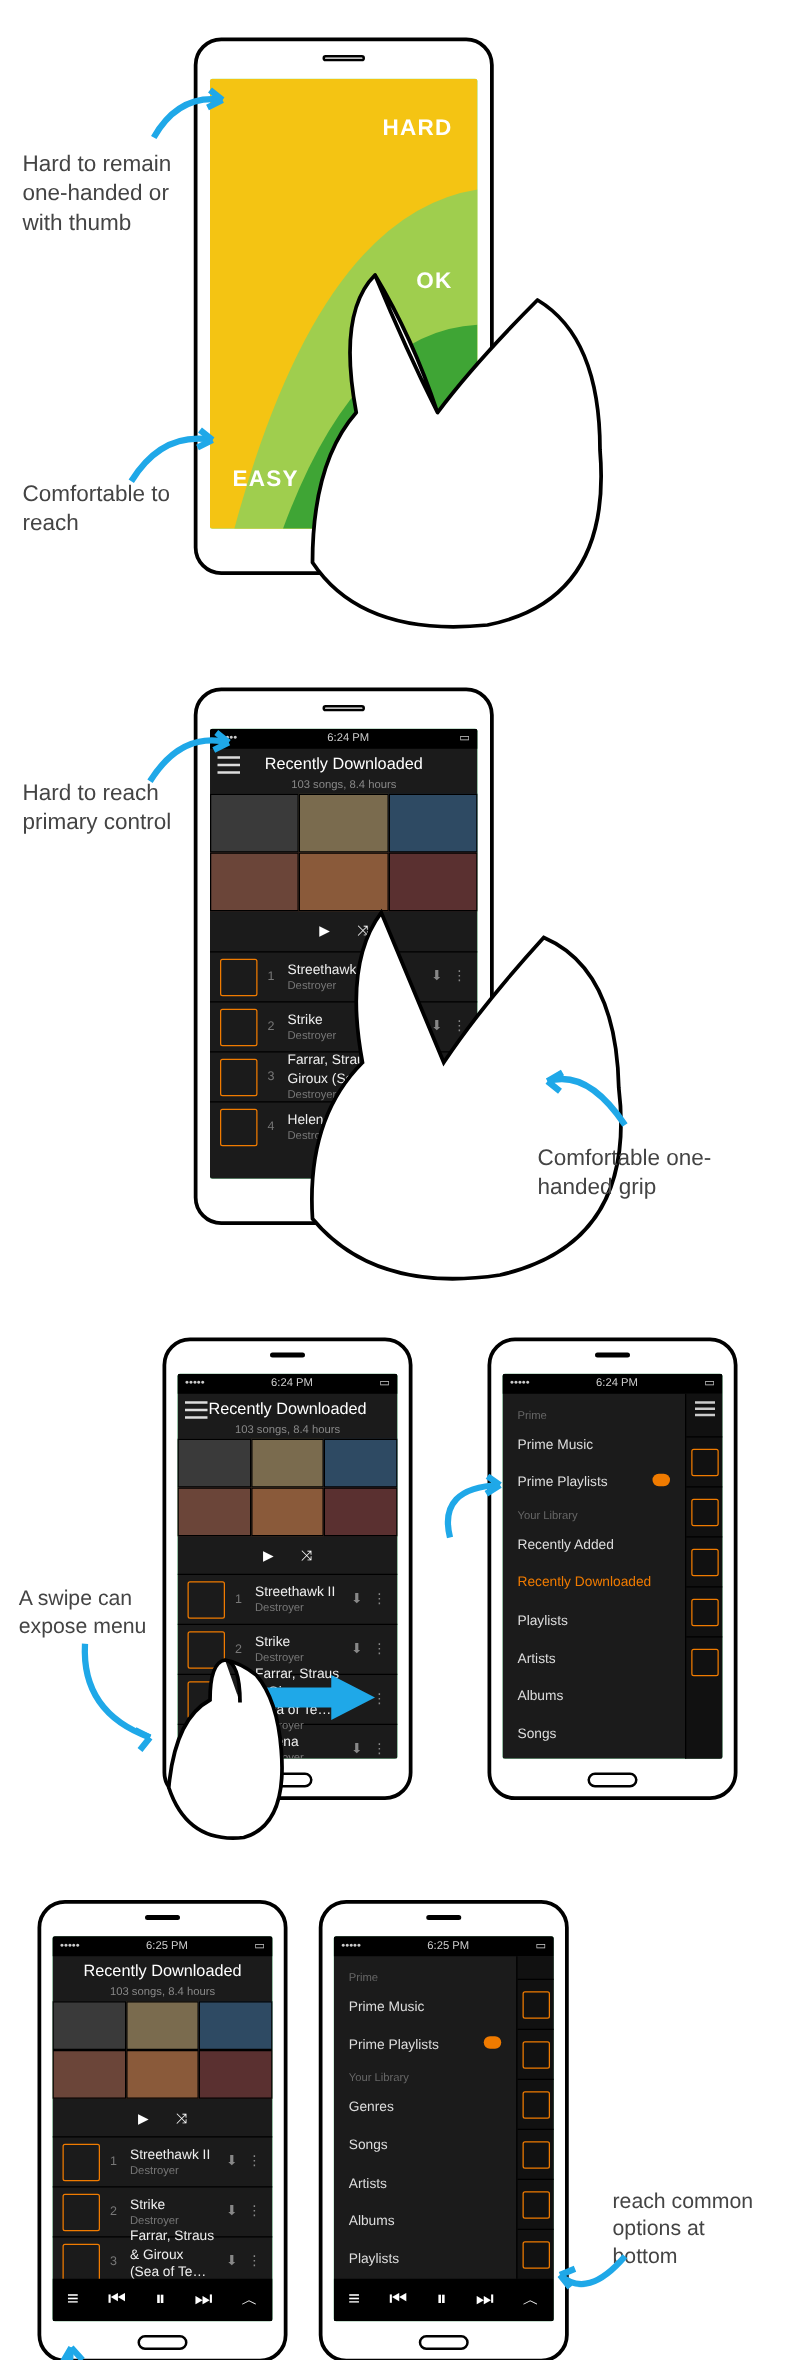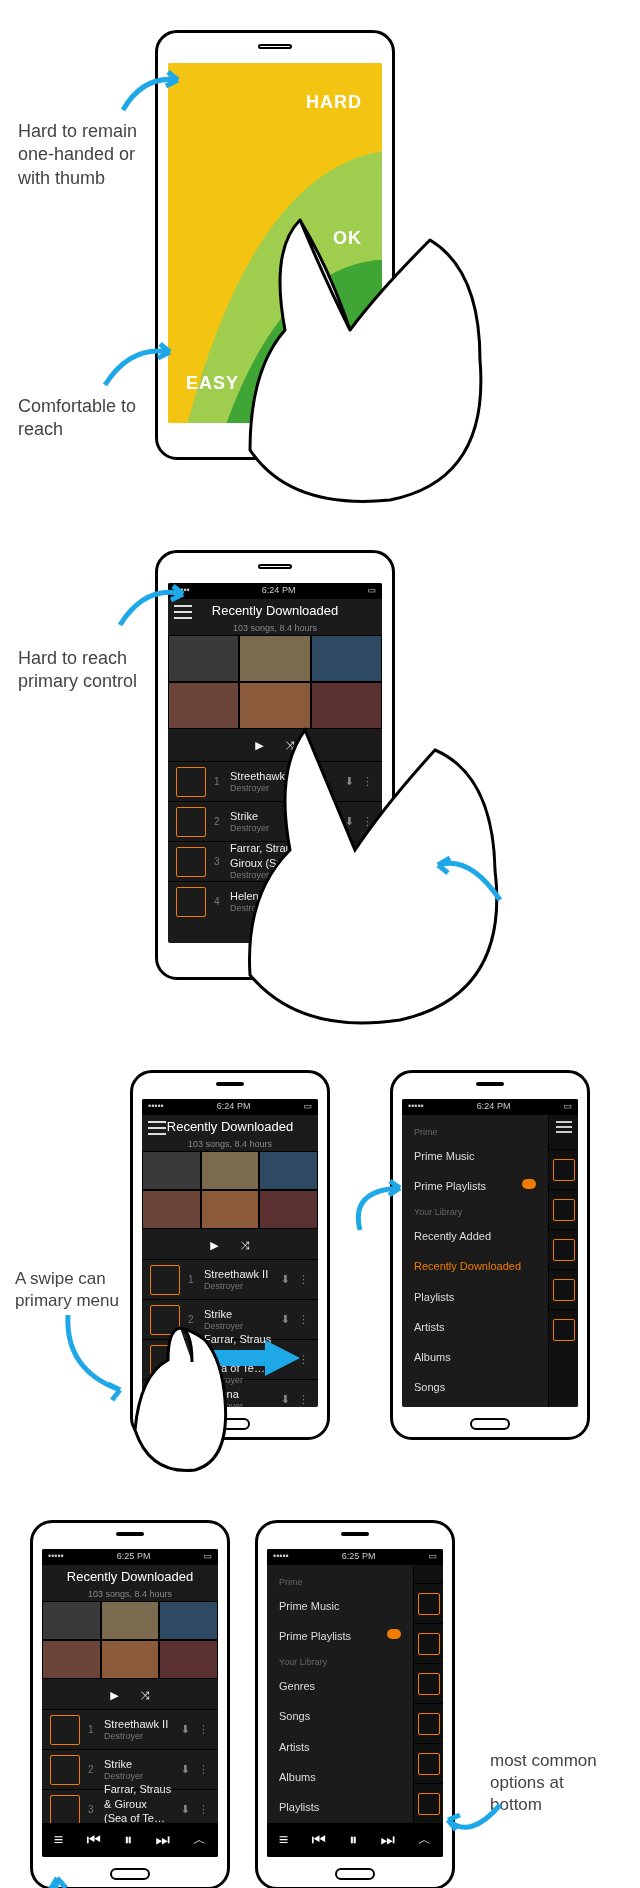--- a/index.html
+++ b/index.html
@@ -69,21 +69,21 @@
   <div class="phone" style="left:155px;top:30px;width:240px;height:430px">
     <div class="speaker"></div>
     <div class="screen">
       <div class="zones">
 
         <svg width="100%" height="100%" viewBox="0 0 220 366" preserveAspectRatio="none" style="position:absolute;inset:0">
           <path d="M220 90 Q 90 110 20 366 L220 366 Z" fill="#9fce4e"></path>
           <path d="M220 200 Q 120 205 60 366 L220 366 Z" fill="#3fa535"></path>
         </svg>
         <span class="zone-label" style="top:28px;right:20px">HARD</span>
-        <span class="zone-label" style="top:164px;right:20px">OK</span>
+        <span class="zone-label" style="top:150px;right:20px">OK</span>
         <span class="zone-label" style="bottom:28px;left:18px">EASY</span>
       </div>
     </div>
     <div class="homebtn"></div>
   </div>
 
   <div class="hand" style="left:230px;top:210px;width:300px;height:320px">
     <svg width="300" height="320">
       <path d="M70 10 Q 40 40 55 120 Q 20 160 20 240 Q 60 300 160 290 Q 260 270 250 150 Q 250 60 200 30 Q 150 80 120 120 Q 95 70 70 10 Z
                M70 10 Q 100 60 120 120" fill="#fff" stroke="#000" stroke-width="3" stroke-linejoin="round"></path>
@@ -91,21 +91,21 @@
   </div>
 
   <div class="note" style="left:18px;top:120px;width:150px">Hard to remain one-handed or with thumb</div>
   <div class="arrow" style="left:118px;top:70px">
     <svg width="70" height="50">
         <path d="M5 40 Q 25 5 60 10" fill="none" stroke="#1fa8e8" stroke-width="5"></path>
         <path d="M60 10 l-10 -8 m10 8 l-12 6" stroke="#1fa8e8" stroke-width="5" fill="none"></path>
       </svg>
   </div>
 
-  <div class="note" style="left:18px;top:395px;width:130px">Comfortable to reach</div>
+  <div class="note" style="left:18px;top:384px;width:130px">Comfortable to reach</div>
   <div class="arrow" style="left:100px;top:340px">
     <svg width="80" height="50">
         <path d="M5 45 Q 30 5 70 12" fill="none" stroke="#1fa8e8" stroke-width="5"></path>
         <path d="M70 12 l-10 -8 m10 8 l-12 6" stroke="#1fa8e8" stroke-width="5" fill="none"></path>
       </svg>
   </div>
 </div>
 
 <div class="stage" style="height:530px">
   <div class="phone" style="left:155px;top:30px;width:240px;height:430px">
@@ -184,28 +184,29 @@
     </div>
     <div class="homebtn"></div>
   </div>
 
   <div class="hand" style="left:225px;top:200px;width:320px;height:330px">
     <svg width="320" height="330">
       <path d="M80 10 Q 50 50 65 130 Q 20 175 25 255 Q 75 315 175 300 Q 285 275 270 150 Q 268 55 210 30 Q 160 85 130 130 Q 105 70 80 10 Z" fill="#fff" stroke="#000" stroke-width="3"></path>
     </svg>
   </div>
 
-  <div class="note" style="left:18px;top:127px;width:140px">Hard to reach primary control</div>
+  <div class="note" style="left:18px;top:103px;width:140px">Hard to reach primary control</div>
   <div class="arrow" style="left:115px;top:60px">
     <svg width="75" height="55">
         <path d="M5 45 Q 30 5 68 14" fill="none" stroke="#1fa8e8" stroke-width="5"></path>
         <path d="M68 14 l-10 -8 m10 8 l-12 6" stroke="#1fa8e8" stroke-width="5" fill="none"></path>
       </svg>
   </div>
 
+  <div class="note" style="left:430px;top:395px;width:160px">Comfortable one-handed grip</div>
   <div class="arrow" style="left:430px;top:330px">
     <svg width="80" height="60">
         <path d="M70 50 Q 40 5 8 15" fill="none" stroke="#1fa8e8" stroke-width="5"></path>
         <path d="M8 15 l12 -7 m-12 7 l10 8" stroke="#1fa8e8" stroke-width="5" fill="none"></path>
       </svg>
   </div>
 </div>
 
 <div class="stage" style="height:450px">
 
@@ -341,21 +342,21 @@
     <svg width="110" height="50">
         <path d="M0 10 L70 10 L70 0 L105 18 L70 36 L70 26 L0 26 Z" fill="#1fa8e8"></path>
       </svg>
   </div>
   <div class="hand" style="left:110px;top:270px">
     <svg width="130" height="170">
       <path d="M70 8 Q 58 10 58 40 Q 30 55 25 110 Q 40 155 85 150 Q 120 140 115 80 Q 112 40 95 20 Q 82 10 70 8 Z M70 8 Q 82 10 82 42" fill="#fff" stroke="#000" stroke-width="3"></path>
     </svg>
   </div>
 
-  <div class="note small" style="left:15px;top:218px;width:120px">A swipe can primary menu</div>
+  <div class="note small" style="left:15px;top:218px;width:120px">A swipe can expose menu</div>
   <div class="arrow" style="left:60px;top:260px">
     <svg width="80" height="90">
         <path d="M8 5 Q 5 60 60 80" fill="none" stroke="#1fa8e8" stroke-width="5"></path>
         <path d="M60 80 l-12 -6 m12 6 l-8 10" stroke="#1fa8e8" stroke-width="5" fill="none"></path>
       </svg>
   </div>
 
   <div class="arrow" style="left:345px;top:130px">
     <svg width="70" height="55">
         <path d="M15 50 Q 5 10 55 8" fill="none" stroke="#1fa8e8" stroke-width="5"></path>
@@ -483,21 +484,21 @@
           <span>⏮</span>
           <span>⏸</span>
           <span>⏭</span>
           <span style="font-size:13px">︿</span>
         </div>
       </div>
     </div>
     <div class="homebtn"></div>
   </div>
 
-  <div class="note small" style="left:490px;top:250px;width:130px">most common options at bottom</div>
+  <div class="note small" style="left:490px;top:250px;width:130px">reach common options at bottom</div>
   <div class="arrow" style="left:440px;top:300px">
     <svg width="70" height="50">
         <path d="M60 5 Q 30 40 8 20" fill="none" stroke="#1fa8e8" stroke-width="5"></path>
         <path d="M8 20 l12 -5 m-12 5 l8 10" stroke="#1fa8e8" stroke-width="5" fill="none"></path>
       </svg>
   </div>
 
   <div class="arrow" style="left:45px;top:370px">
     <svg width="80" height="70">
         <path d="M55 60 Q 5 55 12 8" fill="none" stroke="#1fa8e8" stroke-width="5"></path>

